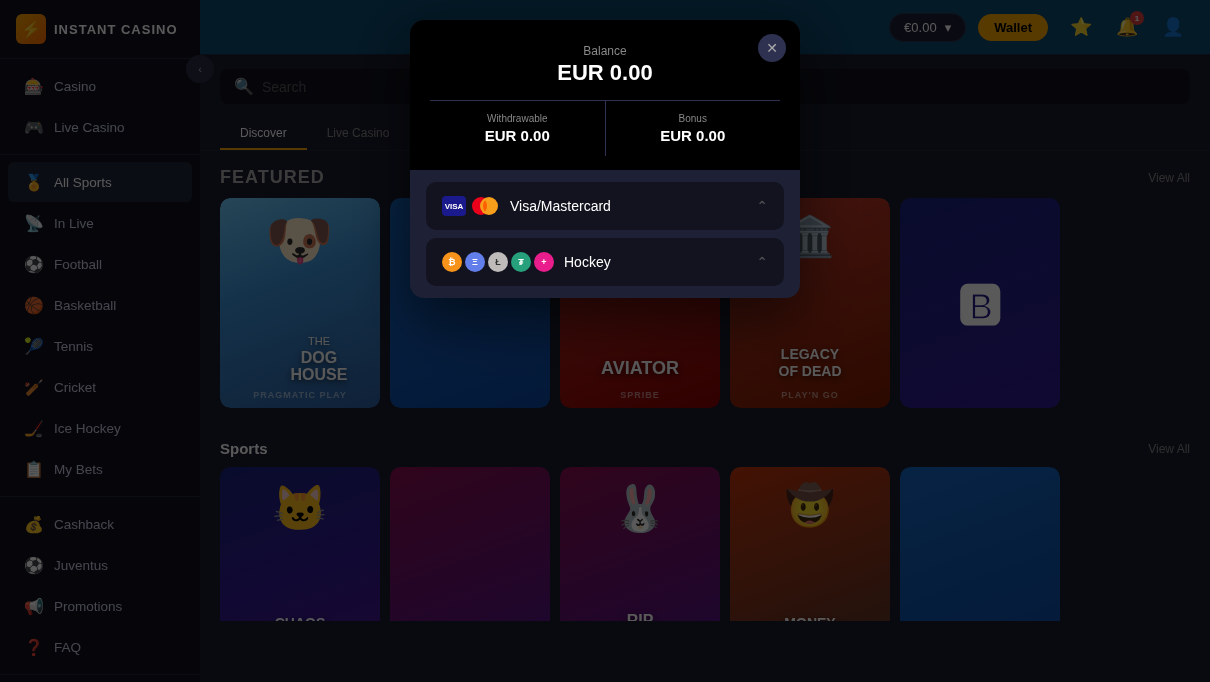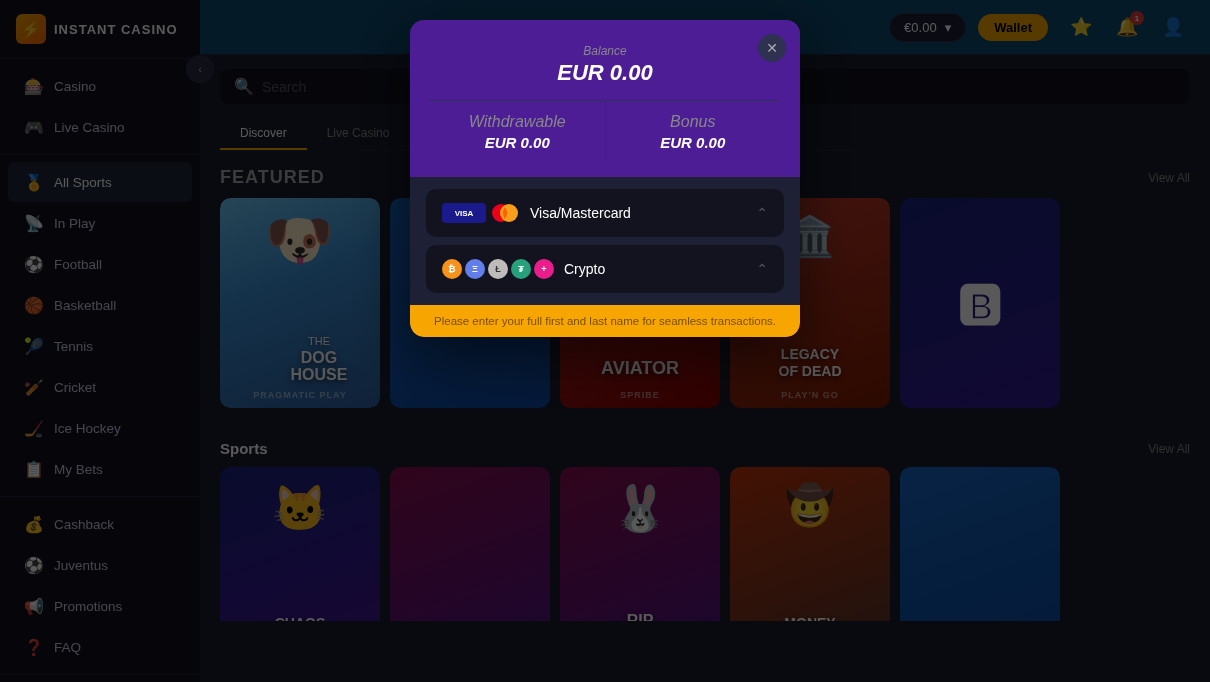--- a/index.html
+++ b/index.html
@@ -328,22 +328,21 @@
       border-radius: 50%;
       display: flex; align-items: center; justify-content: center;
       cursor: pointer;
       font-size: 14px;
       color: #aaa;
       z-index: 2;
     }
     .modal-header {
       padding: 24px 20px 14px;
       text-align: center;
-      background: #4c1d95;
-      font-style: italic;
+      background: #000000;
     }
     .modal-balance-label {
       font-size: 12px;
       color: #888;
       margin-bottom: 2px;
     }
     .modal-balance-amount {
       font-size: 22px;
       font-weight: 800;
       color: #fff;
@@ -357,21 +356,21 @@
     }
     .modal-sub-item {
       flex: 1;
       text-align: center;
       padding: 12px 0;
     }
     .modal-sub-item:first-child {
       border-right: 1px solid #2e3250;
     }
     .modal-sub-label {
-      font-size: 16px;
+      font-size: 10px;
       color: #888;
       margin-bottom: 3px;
     }
     .modal-sub-amount {
       font-size: 15px;
       font-weight: 700;
       color: #fff;
     }
 
     
@@ -414,21 +413,21 @@
     .payment-left {
       display: flex;
       align-items: center;
       gap: 10px;
     }
     .payment-icons {
       display: flex;
       gap: 4px;
     }
     .payment-icon {
-      width: 44px; height: 20px;
+      width: 24px; height: 20px;
       border-radius: 4px;
       display: flex; align-items: center; justify-content: center;
       font-size: 10px;
       font-weight: 700;
     }
     .visa-icon {
       background: #1a1f6e;
       color: #fff;
     }
     .payment-name {
@@ -498,21 +497,21 @@
     </div>
   </div>
 
   <div class="sidebar-section">
     <div class="sidebar-item active">
       <span class="s-icon">🏅</span>
       <span>All Sports</span>
     </div>
     <div class="sidebar-item">
       <span class="s-icon">📡</span>
-      <span>In Play</span>
+      <span>In Live</span>
     </div>
     <div class="sidebar-item">
       <span class="s-icon">⚽</span>
       <span>Football</span>
     </div>
     <div class="sidebar-item">
       <span class="s-icon">🏀</span>
       <span>Basketball</span>
     </div>
     <div class="sidebar-item">
@@ -719,23 +718,20 @@
 
       <div class="payment-option">
         <div class="payment-left">
           <div class="crypto-icons">
             <div class="crypto-dot c-btc">₿</div>
             <div class="crypto-dot c-eth">Ξ</div>
             <div class="crypto-dot c-ltc">Ł</div>
             <div class="crypto-dot c-usdt">₮</div>
             <div class="crypto-dot c-other">+</div>
           </div>
-          <span class="payment-name">Crypto</span>
+          <span class="payment-name">Hockey</span>
         </div>
         <span class="chevron-icon">⌃</span>
       </div>
     </div>
 
-    <div class="modal-footer">
-      <span>Please enter your full first and last name for seamless transactions.</span>
-    </div>
   </div>
 </div>
 
 </body></html>

